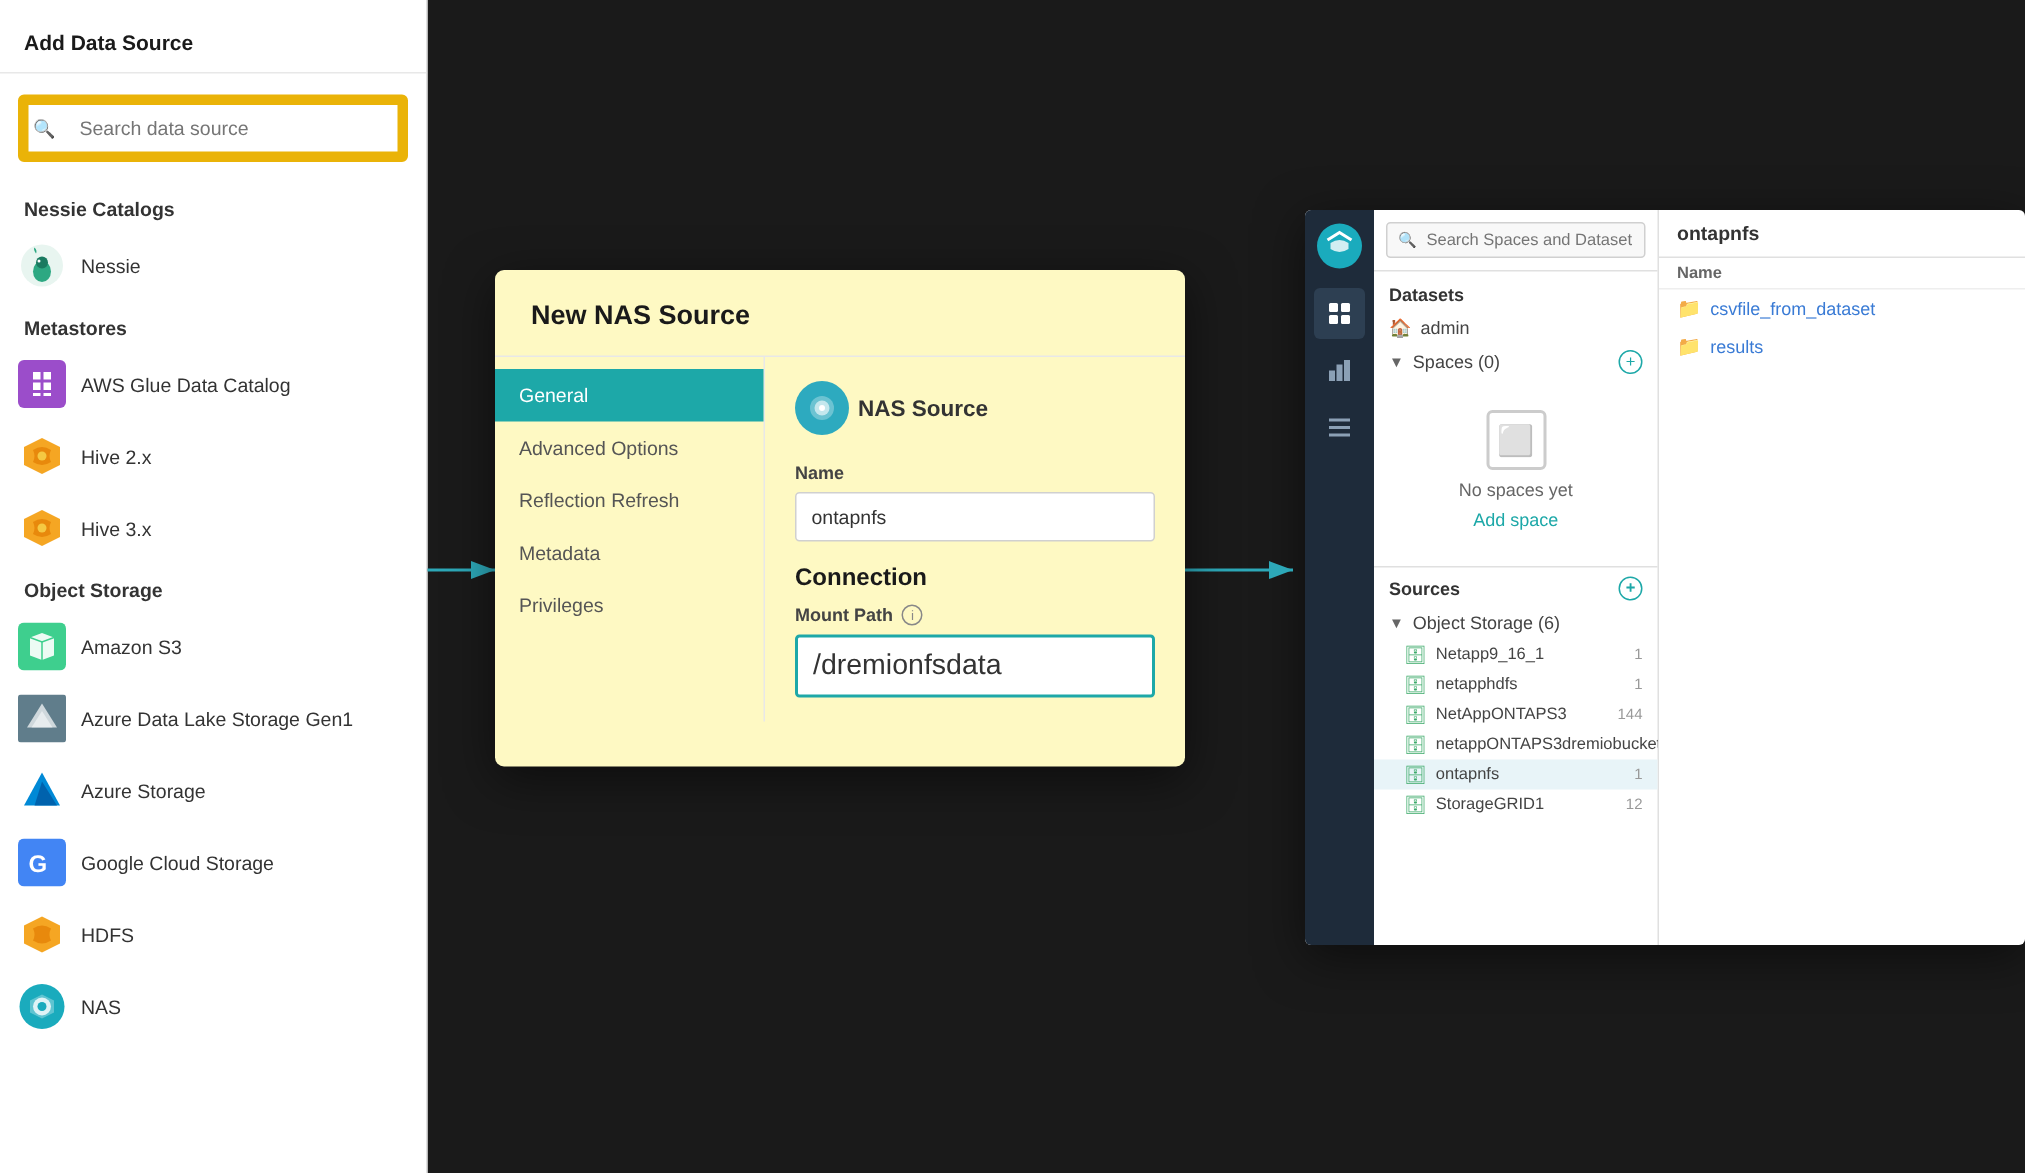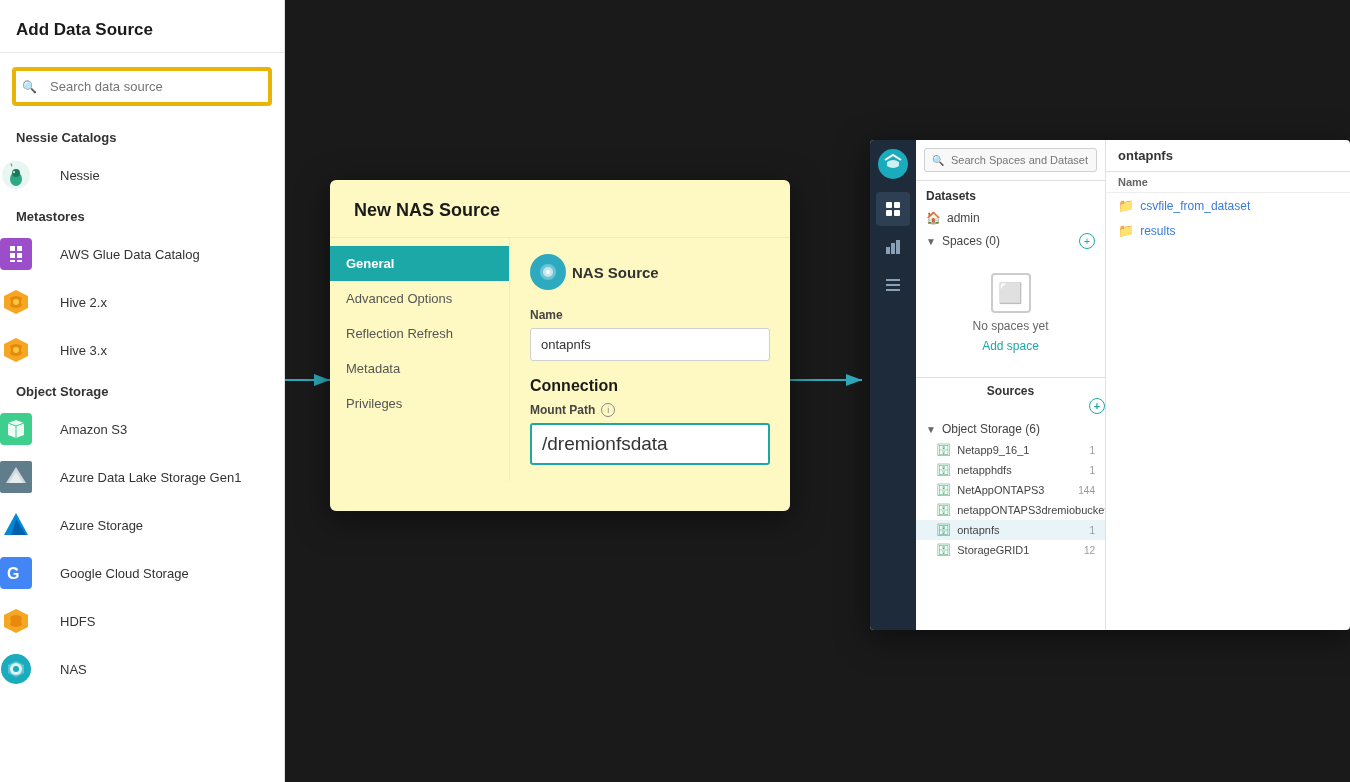--- a/index.html
+++ b/index.html
@@ -22,33 +22,33 @@
       top: 0;
       width: 285px;
       height: 782px;
       background: #ffffff;
       border-right: 1px solid #e0e0e0;
       overflow-y: auto;
       z-index: 10;
     }
     .left-panel-header {
       padding: 20px 16px 12px;
-      font-size: 17px;
+      font-size: 14px;
       font-weight: 700;
       color: #1a1a1a;
       border-bottom: 1px solid #e8e8e8;
     }
     .search-box {
       margin: 14px 12px;
       position: relative;
     }
     .search-box input {
       width: 100%;
       padding: 8px 12px 8px 34px;
-      border: 4px solid #eab308;
+      border: 7px solid #eab308;
       border-radius: 4px;
       font-size: 13px;
       color: #999;
       background: #fff;
       outline: none;
     }
     .search-icon-left {
       position: absolute;
       left: 10px;
       top: 50%;
@@ -58,23 +58,23 @@
     }
     .section-label {
       font-size: 13px;
       font-weight: 700;
       color: #333;
       padding: 10px 16px 6px;
     }
     .source-item {
       display: flex;
       align-items: center;
-      padding: 8px 0;
-      cursor: pointer;
-      gap: 28px;
+      padding: 8px 12px;
+      cursor: pointer;
+      gap: 10px;
     }
     .source-icon {
       width: 32px;
       height: 32px;
       display: flex;
       align-items: center;
       justify-content: center;
       flex-shrink: 0;
     }
     .source-label {
@@ -113,21 +113,21 @@
     }
     .modal-tab {
       padding: 10px 16px;
       font-size: 13px;
       color: #555;
       cursor: pointer;
     }
     .modal-tab.active {
       background: #1da8a8;
       color: #fff;
-      font-weight: 700;
+      font-weight: 400;
     }
     .modal-content {
       flex: 1;
       padding: 16px 20px;
     }
     .source-type-row {
       display: flex;
       align-items: center;
       gap: 6px;
       margin-bottom: 18px;
@@ -294,29 +294,28 @@
       color: #1da8a8;
       display: inline-flex;
       align-items: center;
       justify-content: center;
       font-size: 11px;
       cursor: pointer;
       margin-left: auto;
     }
 
     .sources-section {
-      padding: 6px 0 4px;
+      padding: 6px 10px 4px;
       display: flex;
       align-items: center;
       font-size: 12px;
       font-weight: 700;
       color: #333;
       border-top: 1px solid #e0e0e0;
       margin-top: 4px;
-      flex-direction: column;
     }
     .tree-sub {
       padding: 3px 10px 3px 20px;
       display: flex;
       align-items: center;
       gap: 6px;
       font-size: 11px;
       cursor: pointer;
       color: #444;
     }

